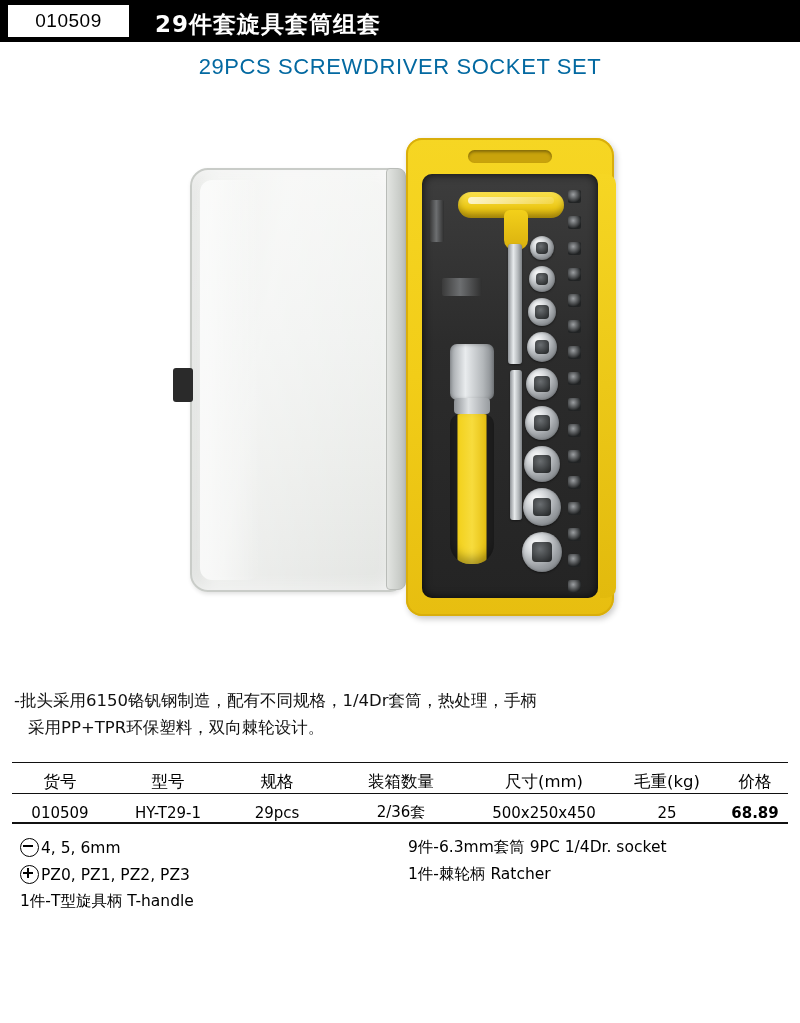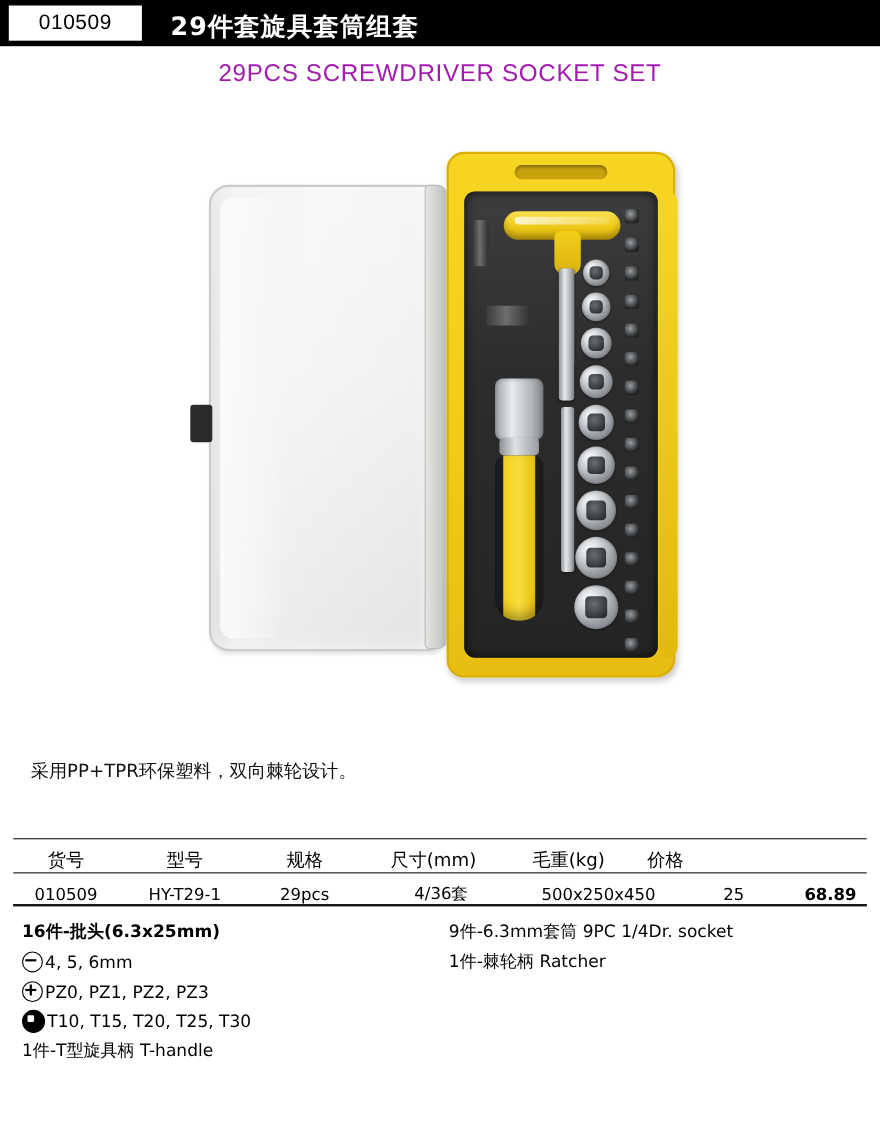--- a/index.html
+++ b/index.html
@@ -49,21 +49,21 @@
     letter-spacing: 1px;
     font-family: "DejaVu Sans", sans-serif;
   }
   .en-title {
     position: absolute;
     left: 0; top: 54px;
     width: 800px;
     text-align: center;
     font-size: 22px;
     letter-spacing: .6px;
-    color: #a21caf;
+    color: #0369a1;
     font-family: "Liberation Sans", sans-serif;
   }
 
   
   .photo {
     position: absolute;
     left: 150px;
     top: 120px;
     width: 500px;
     height: 545px;
@@ -449,62 +449,57 @@
       <div class="bit-slot" style="left:146px; top:328px;"></div>
       <div class="bit-slot" style="left:146px; top:354px;"></div>
       <div class="bit-slot" style="left:146px; top:380px;"></div>
       <div class="bit-slot" style="left:146px; top:406px;"></div>
     </div>
     <div class="yellow-stripe"></div>
   </div>
 </div>
 
 <div class="desc">
+  <span>-批头采用6150铬钒钢制造，配有不同规格，1/4Dr套筒，热处理，手柄</span>
   <span class="l2">采用PP+TPR环保塑料，双向棘轮设计。</span>
 </div>
 
 <div class="table">
   <div class="trow head">
     <div class="c1">货号</div>
     <div class="c2">型号</div>
     <div class="c3">规格</div>
+    <div class="c4">装箱数量</div>
     <div class="c5">尺寸(mm)</div>
     <div class="c6">毛重(kg)</div>
     <div class="c7">价格</div>
   </div>
   <div class="trow body">
     <div class="c1">010509</div>
     <div class="c2">HY-T29-1</div>
     <div class="c3">29pcs</div>
-    <div class="c4">4/36套</div>
+    <div class="c4">2/36套</div>
     <div class="c5">500x250x450</div>
     <div class="c6">25</div>
     <div class="c7">68.89</div>
   </div>
 </div>
 
 <div class="lists">
 
   <div class="col-left">
-    <div class="li">
-      <span class="txt" style="font-weight:bold;">16件-批头(6.3x25mm)</span>
-    </div>
     <div class="li">
       <span class="glyph g-slot"></span>
       <span class="txt">4, 5, 6mm</span>
     </div>
     <div class="li">
       <span class="glyph g-pz"></span>
       <span class="txt">PZ0, PZ1, PZ2, PZ3</span>
     </div>
     <div class="li">
-      <span class="glyph g-torx"></span>
-      <span class="txt">T10, T15, T20, T25, T30</span>
-    </div>
-    <div class="li">
       <span class="txt">1件-T型旋具柄 T-handle</span>
     </div>
   </div>
 
   <div class="col-right">
     <div class="li">
       <span class="txt">9件-6.3mm套筒  9PC 1/4Dr. socket</span>
     </div>
     <div class="li">
       <span class="txt">1件-棘轮柄 Ratcher</span>

